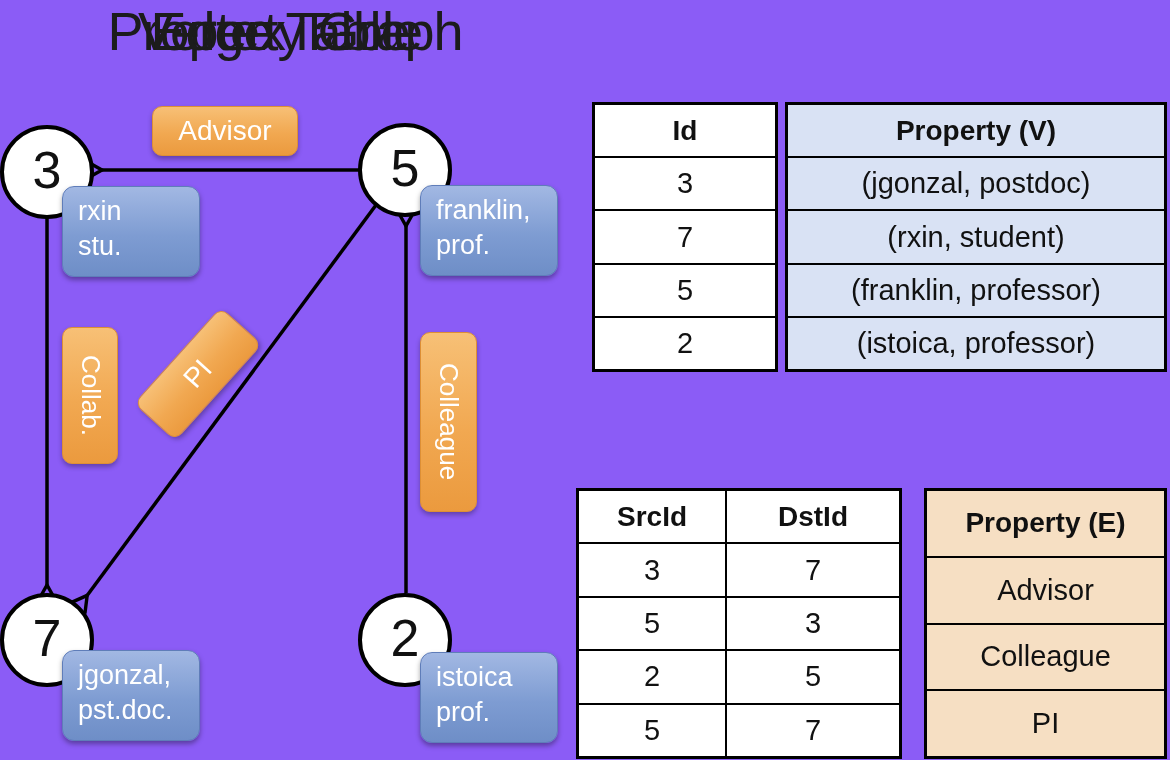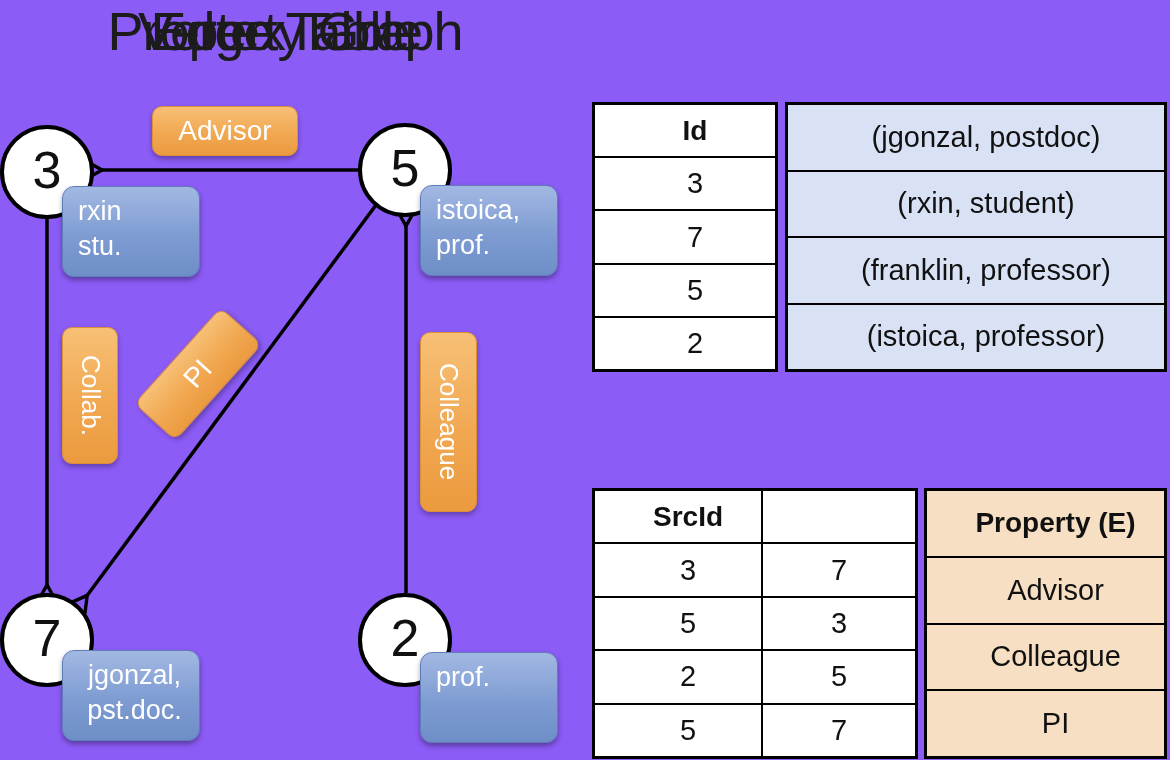--- a/index.html
+++ b/index.html
@@ -28,35 +28,35 @@
   #elabel-collab    { left:62px;  top:327px; width:56px;  height:137px; font-size:26px; writing-mode:vertical-rl; }
   #elabel-pi        { left:133px; top:346px; width:130px; height:56px;  font-size:28px; transform:rotate(-48deg); }
   #elabel-colleague { left:420px; top:332px; width:57px;  height:180px; font-size:26px; writing-mode:vertical-rl; }
 
   .vbox { position:absolute; z-index:4; width:138px; height:91px; border-radius:12px;
           background:linear-gradient(180deg,#a2b8e3 0%, #7e9cd2 55%, #6e8ec7 100%);
           border:1px solid #5f7db9; box-shadow:0 3px 5px rgba(0,0,0,0.35);
           color:#fff; font-size:27px; line-height:1.3; padding:7px 8px 0 15px; }
   #vprop-3 { left:62px;  top:186px; }
   #vprop-5 { left:420px; top:185px; }
-  #vprop-7 { left:62px;  top:650px;text-align:center; }
+  #vprop-7 { left:62px;  top:650px; }
   #vprop-2 { left:420px; top:652px; }
 
   .tbl { position:absolute; z-index:2; display:flex; flex-direction:column;
          border:3px solid #000; background:#fff; }
-  .tbl .row { flex:1; display:flex; border-top:2px solid #000;padding-left:20px; }
+  .tbl .row { flex:1; display:flex; border-top:2px solid #000; }
   .tbl .row:first-child { border-top:none; }
   .cell { flex:1; display:flex; align-items:center; justify-content:center;
           font-size:29px; color:#111; white-space:nowrap; }
   .cell.hdr { font-weight:bold; font-size:28px; }
   .cell.src { flex:0 0 148px; border-right:2px solid #000; }
 
   #vtable-id   { left:592px; top:102px; width:186px; height:270px; }
   #vtable-prop { left:785px; top:102px; width:382px; height:270px; background:#d9e2f4; }
-  #etable-ids  { left:592px; top:488px; width:326px; height:271px; }
+  #etable-ids  { left:576px; top:488px; width:326px; height:271px; }
   #etable-prop { left:924px; top:488px; width:243px; height:271px; background:#f6dfc3; }
 </style>
 </head>
 <body>
 
 <div class="slide">
 
   <div class="big-title" id="title-graph">Property Graph</div>
   <div class="big-title" id="title-vertex">Vertex Table</div>
   <div class="big-title" id="title-edge">Edge Table</div>
@@ -85,28 +85,29 @@
   <div class="ebox" id="elabel-advisor">Advisor</div>
   <div class="ebox" id="elabel-collab">Collab.</div>
   <div class="ebox" id="elabel-pi">PI</div>
   <div class="ebox" id="elabel-colleague">Colleague</div>
 
   <div class="vbox" id="vprop-3">
     <div>rxin</div>
     <div>stu.</div>
   </div>
   <div class="vbox" id="vprop-5">
-    <div>istoica,</div>
+    <div>franklin,</div>
     <div>prof.</div>
   </div>
   <div class="vbox" id="vprop-7">
     <div>jgonzal,</div>
     <div>pst.doc.</div>
   </div>
   <div class="vbox" id="vprop-2">
+    <div>istoica</div>
     <div>prof.</div>
   </div>
 
   <div class="tbl" id="vtable-id">
     <div class="row">
       <div class="cell hdr">Id</div>
     </div>
     <div class="row">
       <div class="cell">3</div>
     </div>
@@ -116,36 +117,40 @@
     <div class="row">
       <div class="cell">5</div>
     </div>
     <div class="row">
       <div class="cell">2</div>
     </div>
   </div>
 
   <div class="tbl" id="vtable-prop">
     <div class="row">
+      <div class="cell hdr">Property (V)</div>
+    </div>
+    <div class="row">
       <div class="cell">(jgonzal, postdoc)</div>
     </div>
     <div class="row">
       <div class="cell">(rxin, student)</div>
     </div>
     <div class="row">
       <div class="cell">(franklin, professor)</div>
     </div>
     <div class="row">
       <div class="cell">(istoica, professor)</div>
     </div>
   </div>
 
   <div class="tbl" id="etable-ids">
     <div class="row">
       <div class="cell hdr src">SrcId</div>
+      <div class="cell hdr">DstId</div>
     </div>
     <div class="row">
       <div class="cell src">3</div>
       <div class="cell">7</div>
     </div>
     <div class="row">
       <div class="cell src">5</div>
       <div class="cell">3</div>
     </div>
     <div class="row">

